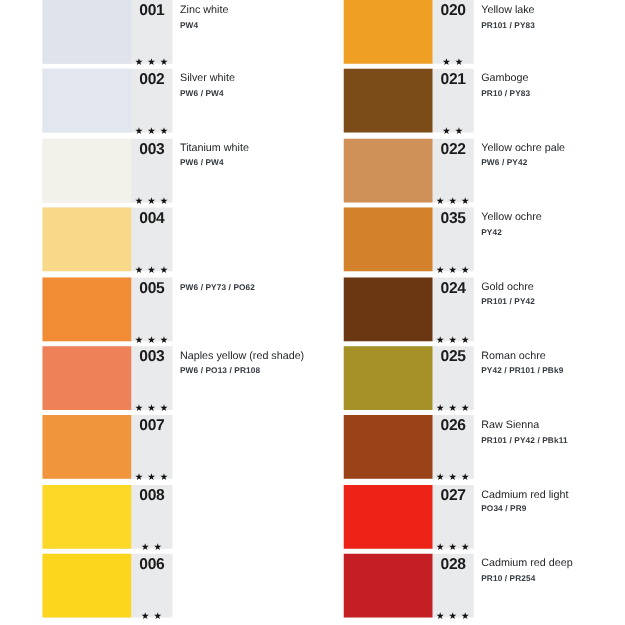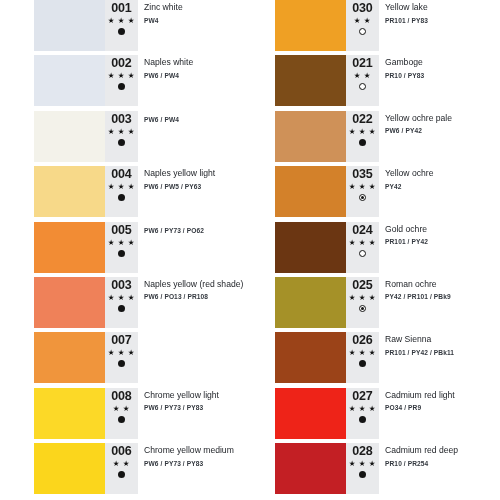--- a/index.html
+++ b/index.html
@@ -15,21 +15,21 @@
 
   .row{position:relative;height:55.4px;}
   .card{
     position:absolute;left:0;top:0;width:104px;height:51px;
     background:#e9eaec;display:flex;
   }
   .swatch{width:71px;height:51px;}
   .meta{
     width:33px;height:51px;position:relative;
     display:flex;flex-direction:column;align-items:center;
-    padding-top:2px;box-sizing:border-box;
+    padding-top:2px;box-sizing:border-box;gap:29px;
   }
   .code{
     font-size:12.5px;font-weight:bold;color:#1b1b1b;
     letter-spacing:-0.2px;line-height:13px;
   }
   .stars{
     font-size:7.5px;color:#111;line-height:10px;letter-spacing:0.6px;
     margin-top:1px;white-space:nowrap;
   }
   .opacity{margin-top:2px;}
@@ -87,53 +87,50 @@
           <div class="swatch" title="Silver white" style="background: rgb(226, 231, 239);"></div>
           <div class="meta">
             <div class="code">002</div>
             <div class="stars">★ ★ ★</div>
             <div class="opacity">
               <span class="dot full"></span>
             </div>
           </div>
         </div>
         <div class="info">
-          <div class="pname">Naples white</div>
+          <div class="pname">Silver white</div>
           <div class="pig">PW6 / PW4</div>
         </div>
       </div>
       <div class="row">
         <div class="card">
           <div class="swatch" title="Titanium white" style="background: rgb(243, 242, 234);"></div>
           <div class="meta">
             <div class="code">003</div>
             <div class="stars">★ ★ ★</div>
             <div class="opacity">
               <span class="dot full"></span>
             </div>
           </div>
         </div>
         <div class="info">
+          <div class="pname">Titanium white</div>
           <div class="pig">PW6 / PW4</div>
         </div>
       </div>
       <div class="row">
         <div class="card">
           <div class="swatch" title="Naples yellow light" style="background: rgb(247, 217, 137);"></div>
           <div class="meta">
             <div class="code">004</div>
             <div class="stars">★ ★ ★</div>
             <div class="opacity">
               <span class="dot full"></span>
             </div>
           </div>
-        </div>
-        <div class="info">
-          <div class="pname">Naples yellow light</div>
-          <div class="pig">PW6 / PW5 / PY63</div>
         </div>
       </div>
       <div class="row">
         <div class="card">
           <div class="swatch" title="Naples yellow bright" style="background: rgb(242, 140, 52);"></div>
           <div class="meta">
             <div class="code">005</div>
             <div class="stars">★ ★ ★</div>
             <div class="opacity">
               <span class="dot full"></span>
@@ -176,48 +173,40 @@
         <div class="card">
           <div class="swatch" title="Chrome yellow light" style="background: rgb(252, 217, 39);"></div>
           <div class="meta">
             <div class="code">008</div>
             <div class="stars">★ ★</div>
             <div class="opacity">
               <span class="dot full"></span>
             </div>
           </div>
         </div>
-        <div class="info">
-          <div class="pname">Chrome yellow light</div>
-          <div class="pig">PW6 / PY73 / PY83</div>
-        </div>
       </div>
       <div class="row">
         <div class="card">
           <div class="swatch" title="Chrome yellow medium" style="background: rgb(251, 214, 28);"></div>
           <div class="meta">
             <div class="code">006</div>
             <div class="stars">★ ★</div>
             <div class="opacity">
               <span class="dot full"></span>
             </div>
           </div>
         </div>
-        <div class="info">
-          <div class="pname">Chrome yellow medium</div>
-          <div class="pig">PW6 / PY73 / PY83</div>
-        </div>
       </div>
     </div>
     <div class="column col-right">
       <div class="row">
         <div class="card">
           <div class="swatch" title="Yellow lake" style="background: rgb(239, 160, 36);"></div>
           <div class="meta">
-            <div class="code">030</div>
+            <div class="code">020</div>
             <div class="stars">★ ★</div>
             <div class="opacity">
               <span class="dot open"></span>
             </div>
           </div>
         </div>
         <div class="info">
           <div class="pname">Yellow lake</div>
           <div class="pig">PR101 / PY83</div>
         </div>

